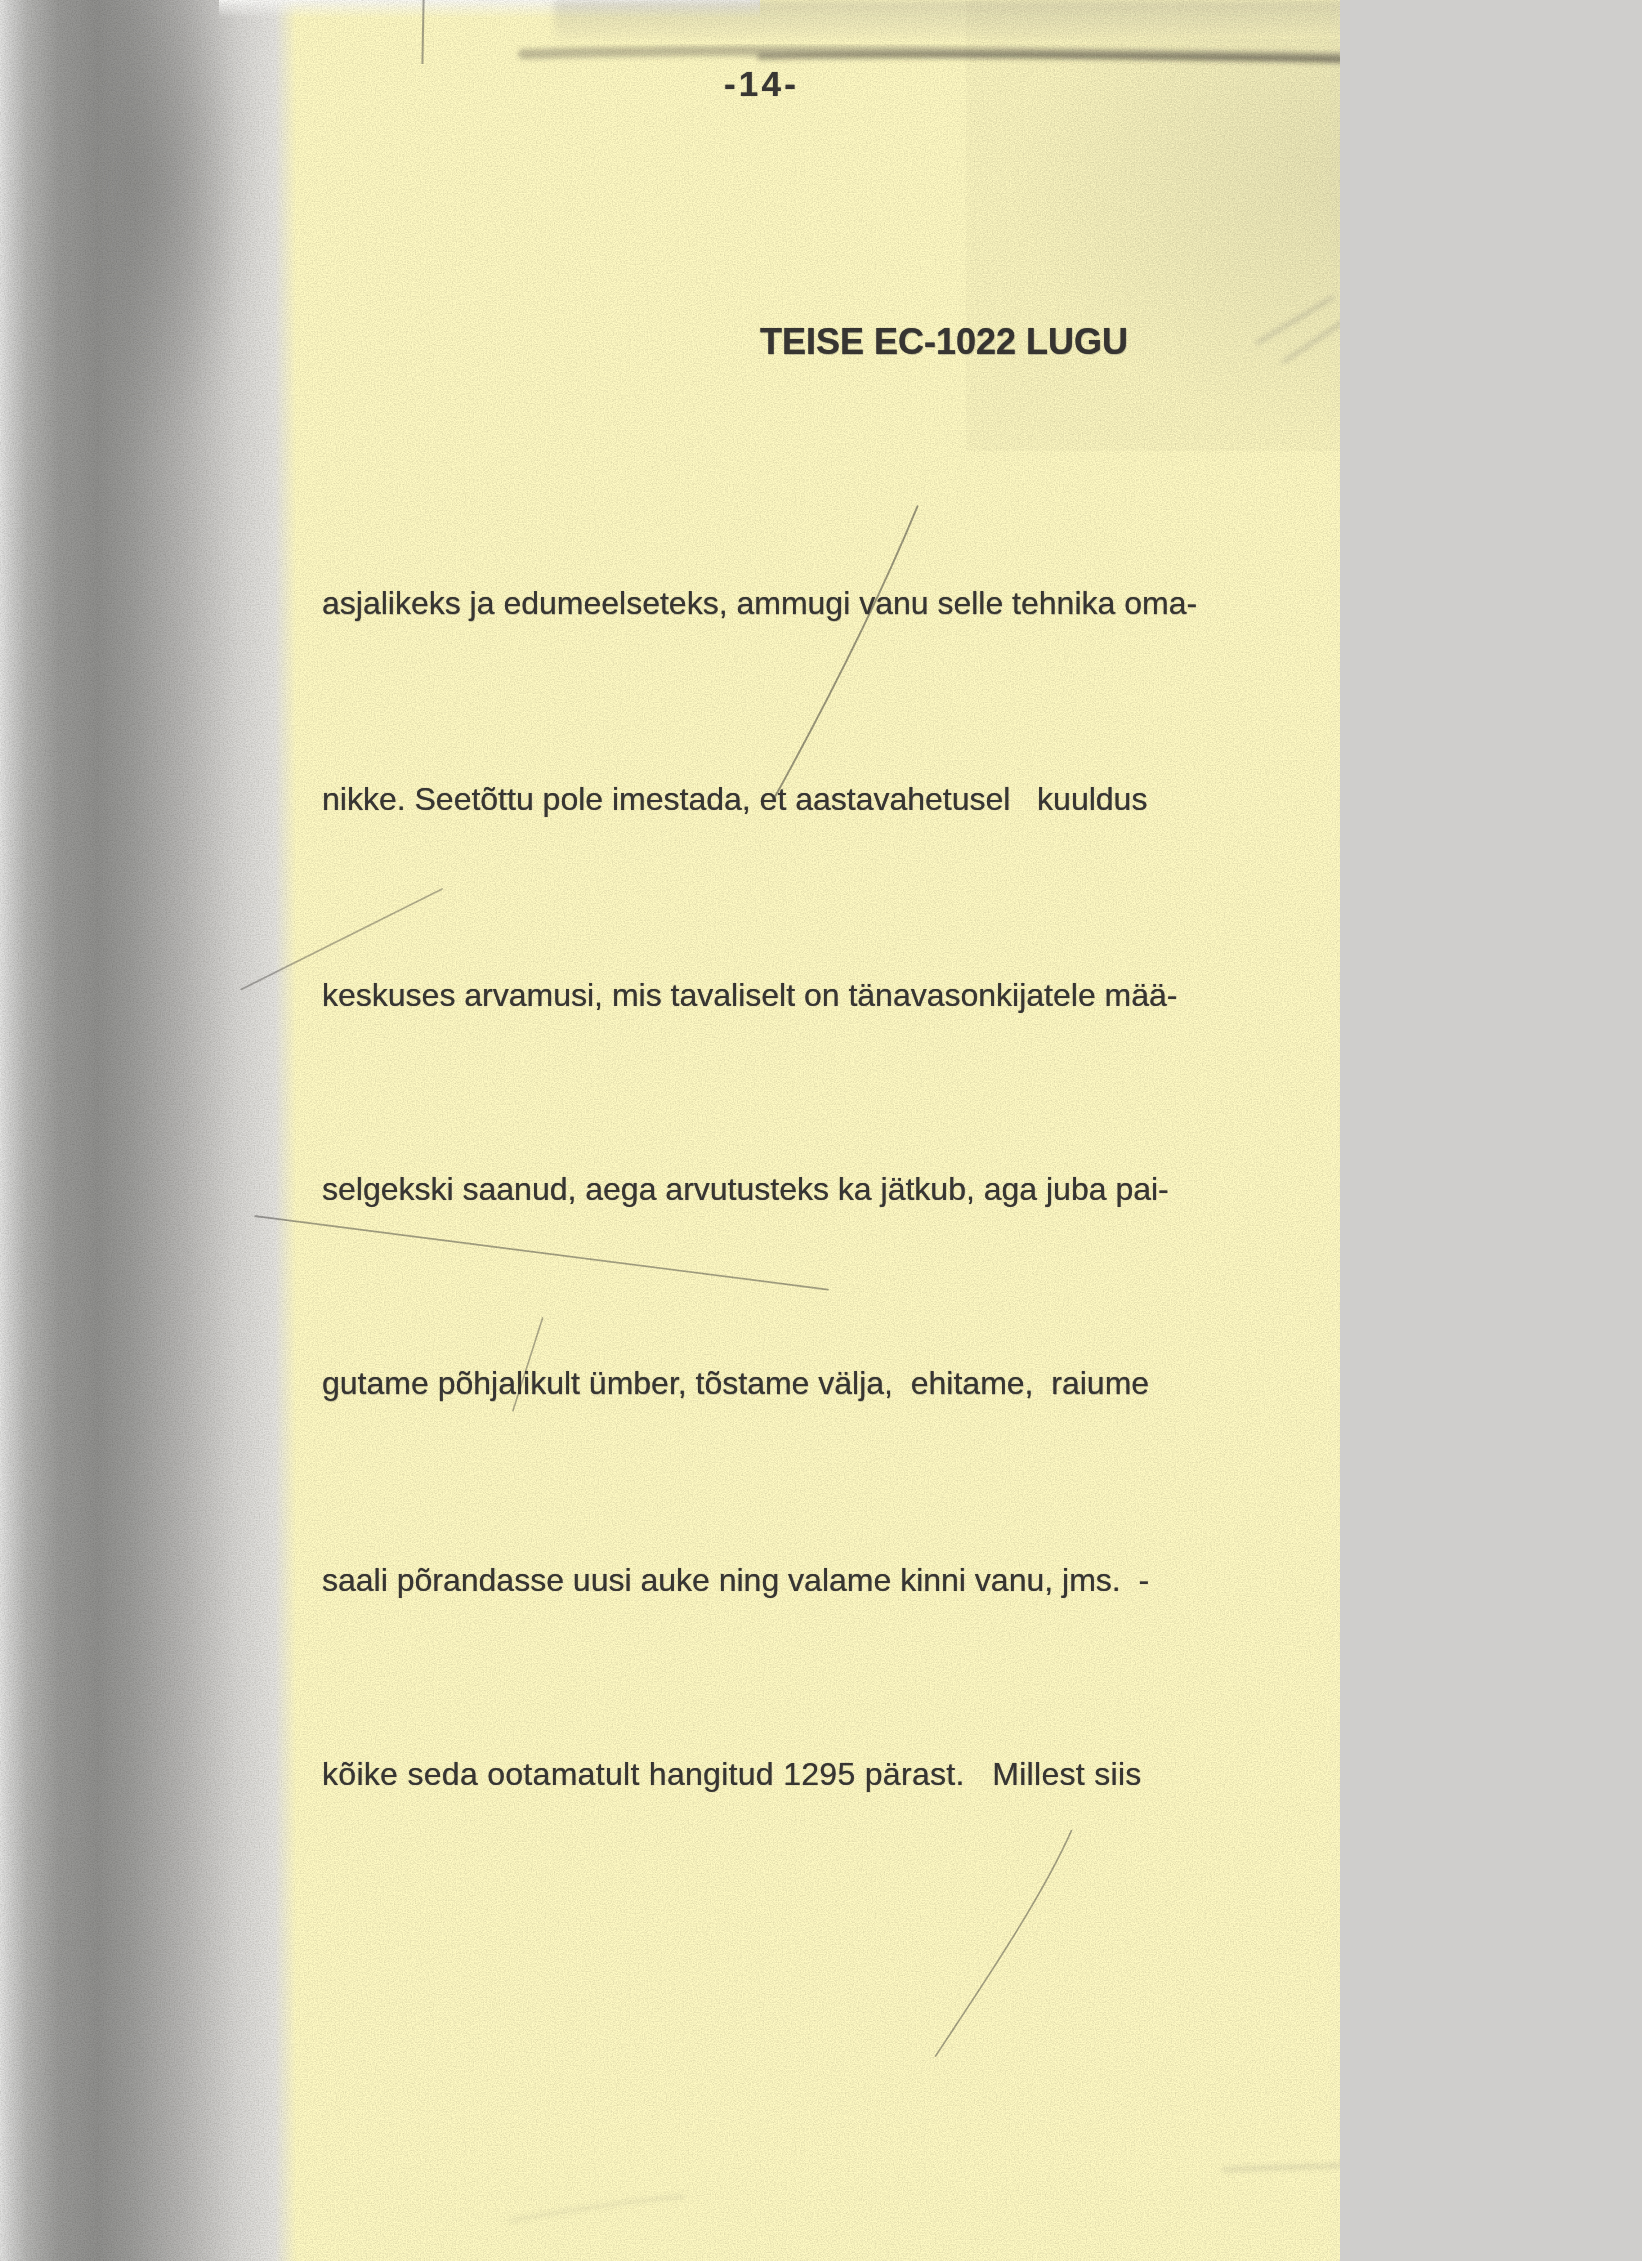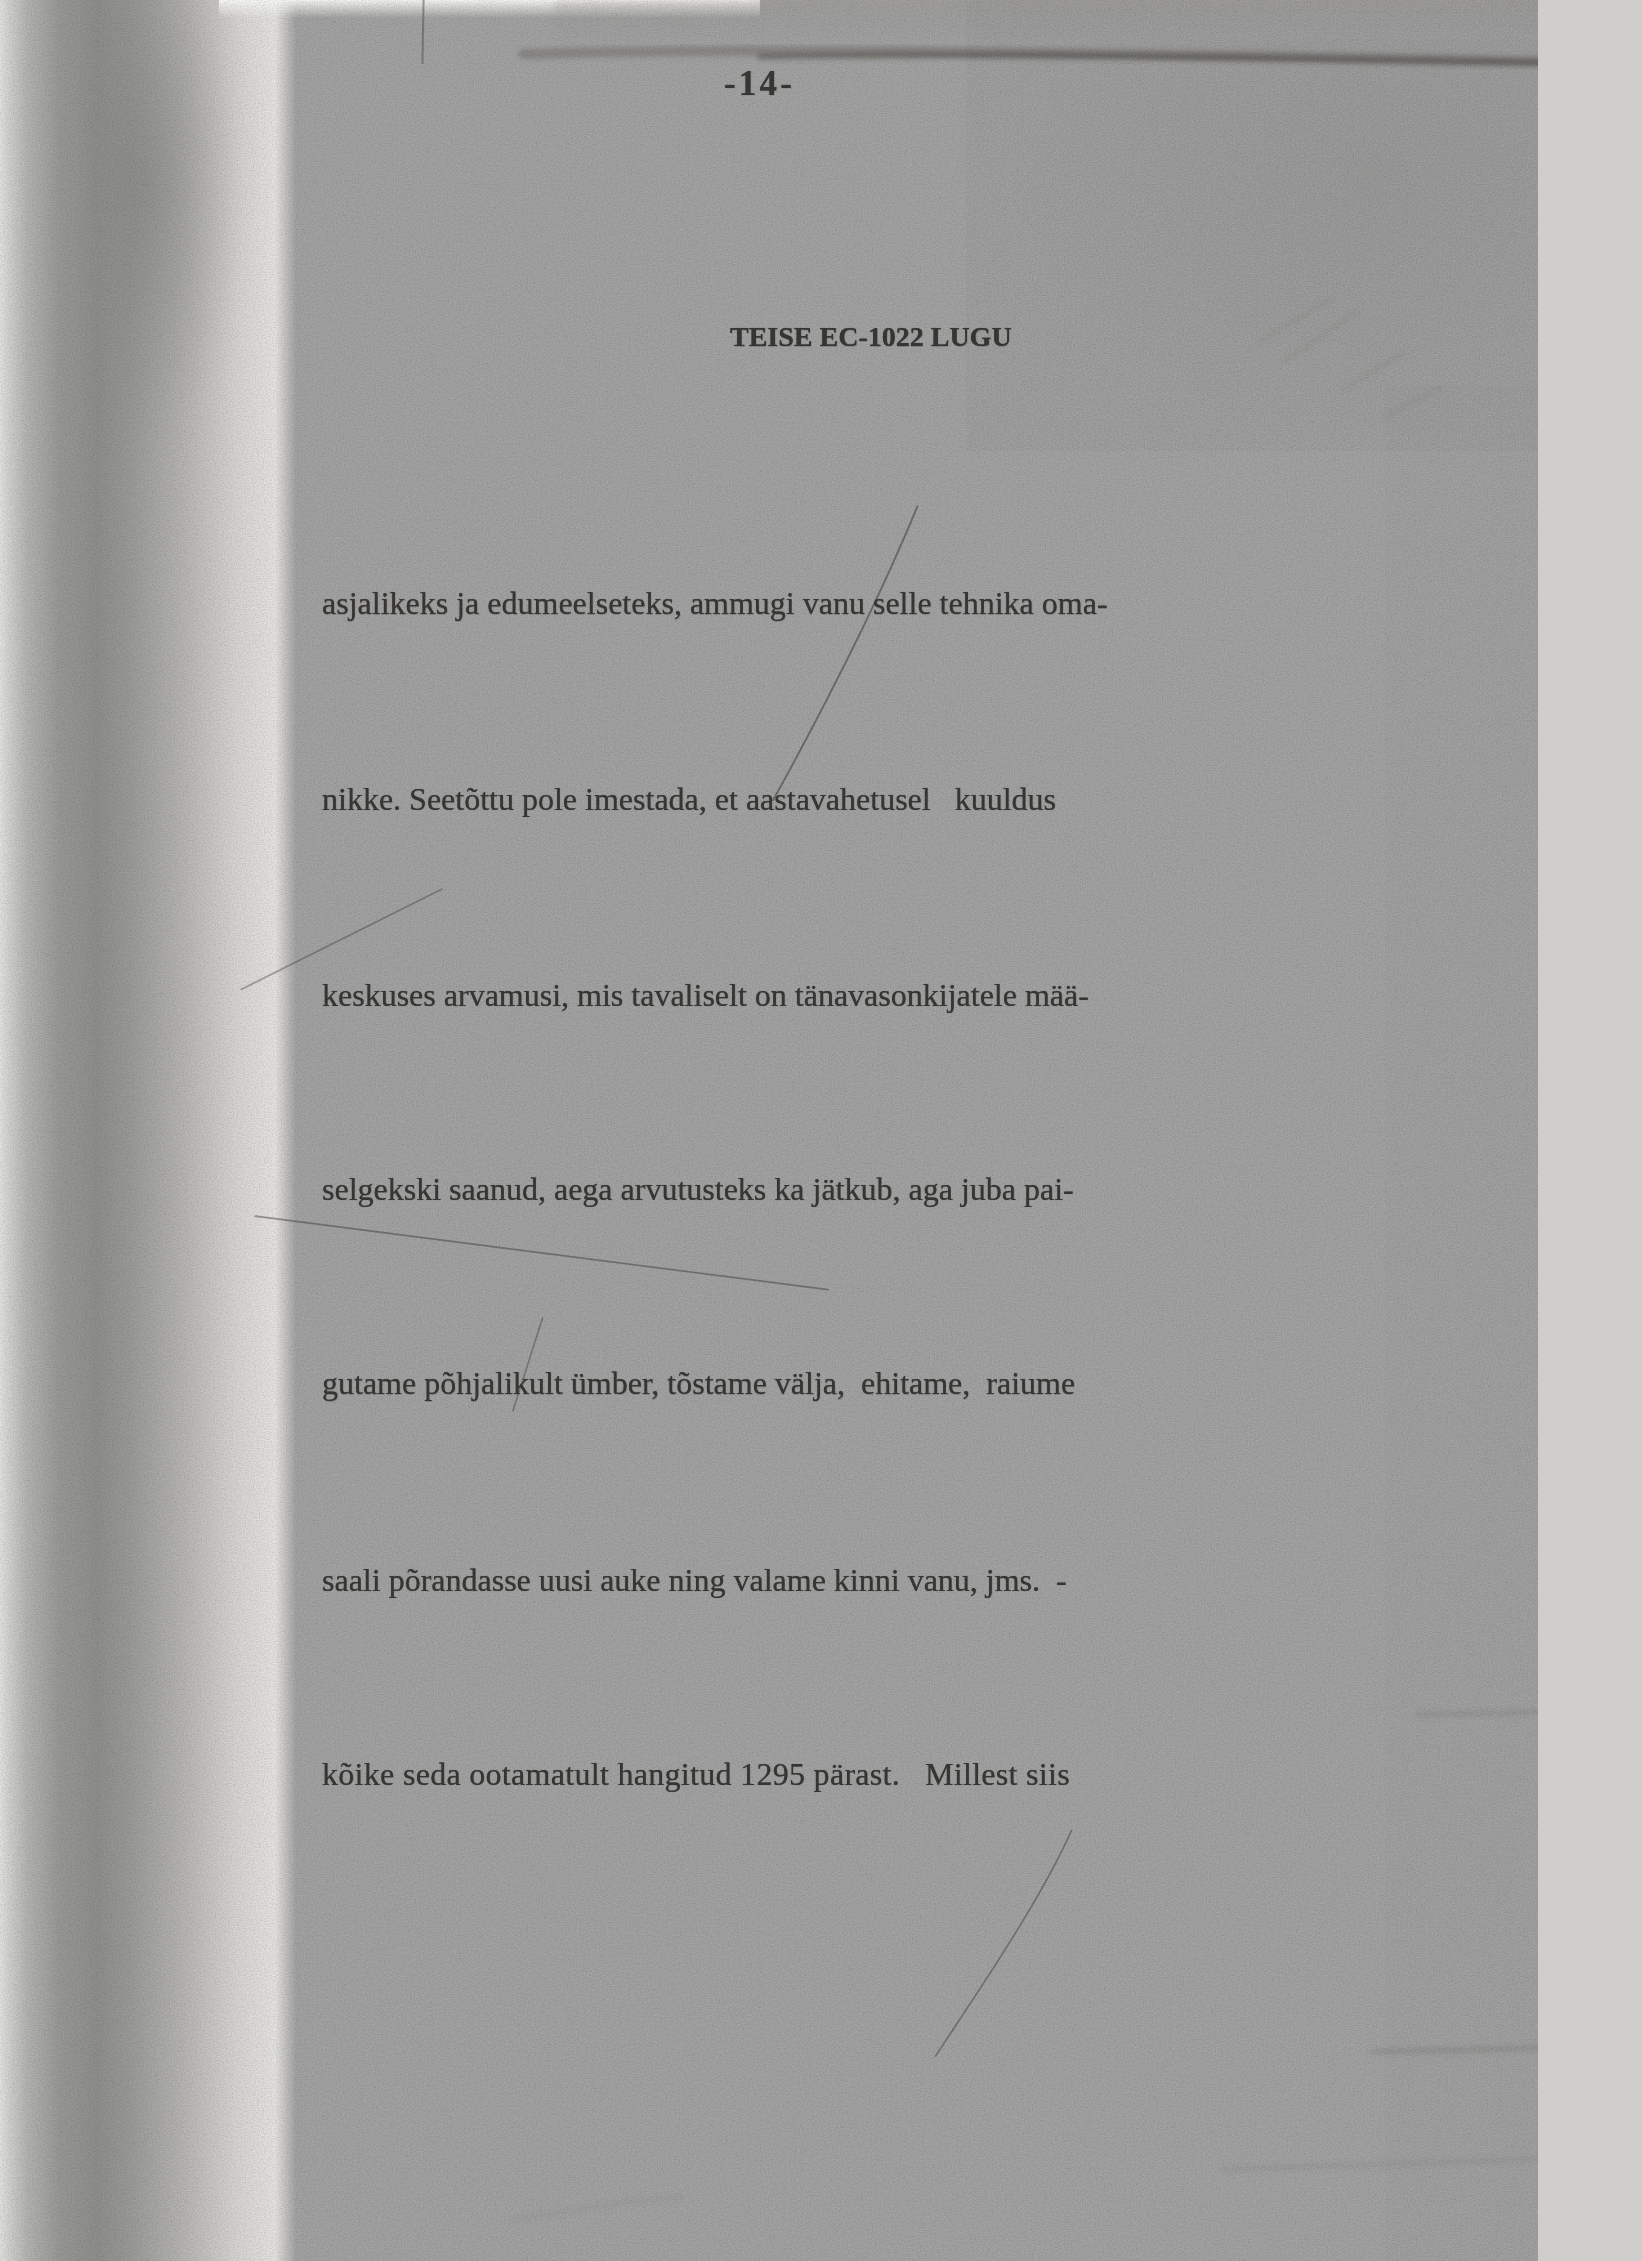--- a/index.html
+++ b/index.html
@@ -1,22 +1,22 @@
 <!DOCTYPE html>
 <html style="font-size:10.3px"><head>
 <meta charset="utf-8">
 <style>
   html, body { margin: 0; padding: 0; background: #cfcecc; }
   #screen {
     position: relative;
-    width: 1538px;
+    width: 1340px;
     height: 2261px;
     overflow: hidden;
-    background: #a3a3a3;
-    font-family: Liberation Serif, serif;
+    background: #fef9c3;
+    font-family: Liberation Sans, sans-serif;
   }
   
   .gutter {
     position: absolute; left: 0; top: 0; width: 296px; height: 100%;
     background: linear-gradient(90deg,
       #e3e3e2 0%, #d2d2d1 3%, #b5b5b3 9%, #999997 20%,
       #8f8f8d 33%, #9b9b99 44%, #b7b6b4 62%, #d7d6d3 80%,
       #e5e4e0 93%, rgba(232,231,227,0) 100%);
   }
   .gutter-widen {
@@ -61,22 +61,22 @@
     background: rgba(80,78,74,.5); transform: rotate(1deg);
   }
   
   .content { position: absolute; left: 0; top: 0; width: 100%; height: 100%; filter: blur(0.2px); }
   .page-number {
     position: absolute; left: 724px; top: 64px;
     font-size: 35px; font-weight: bold; letter-spacing: 3.2px;
     color: #3a3835; text-shadow: 0 0 1px rgba(58,56,53,.8);
   }
   .doc-title {
-    position: absolute; left: 730px; top: 321px;
-    font-size: 28px; font-weight: bold; color: #393734;
+    position: absolute; left: 760px; top: 321px;
+    font-size: 36px; font-weight: bold; color: #393734;
     text-shadow: 0 0 0.8px rgba(57,55,52,.85), 0.6px 0.6px 0 rgba(57,55,52,.2);
     white-space: pre;
   }
   .textblock {
     position: absolute; left: 322px; top: 442px;
     font-size: 32px; line-height: 65px;
     color: #393734; white-space: pre;
     text-shadow: 0 0 0.8px rgba(57,55,52,.75), 0.4px 0.4px 0 rgba(57,55,52,.22);
   }
   .line { height: 65px; }

